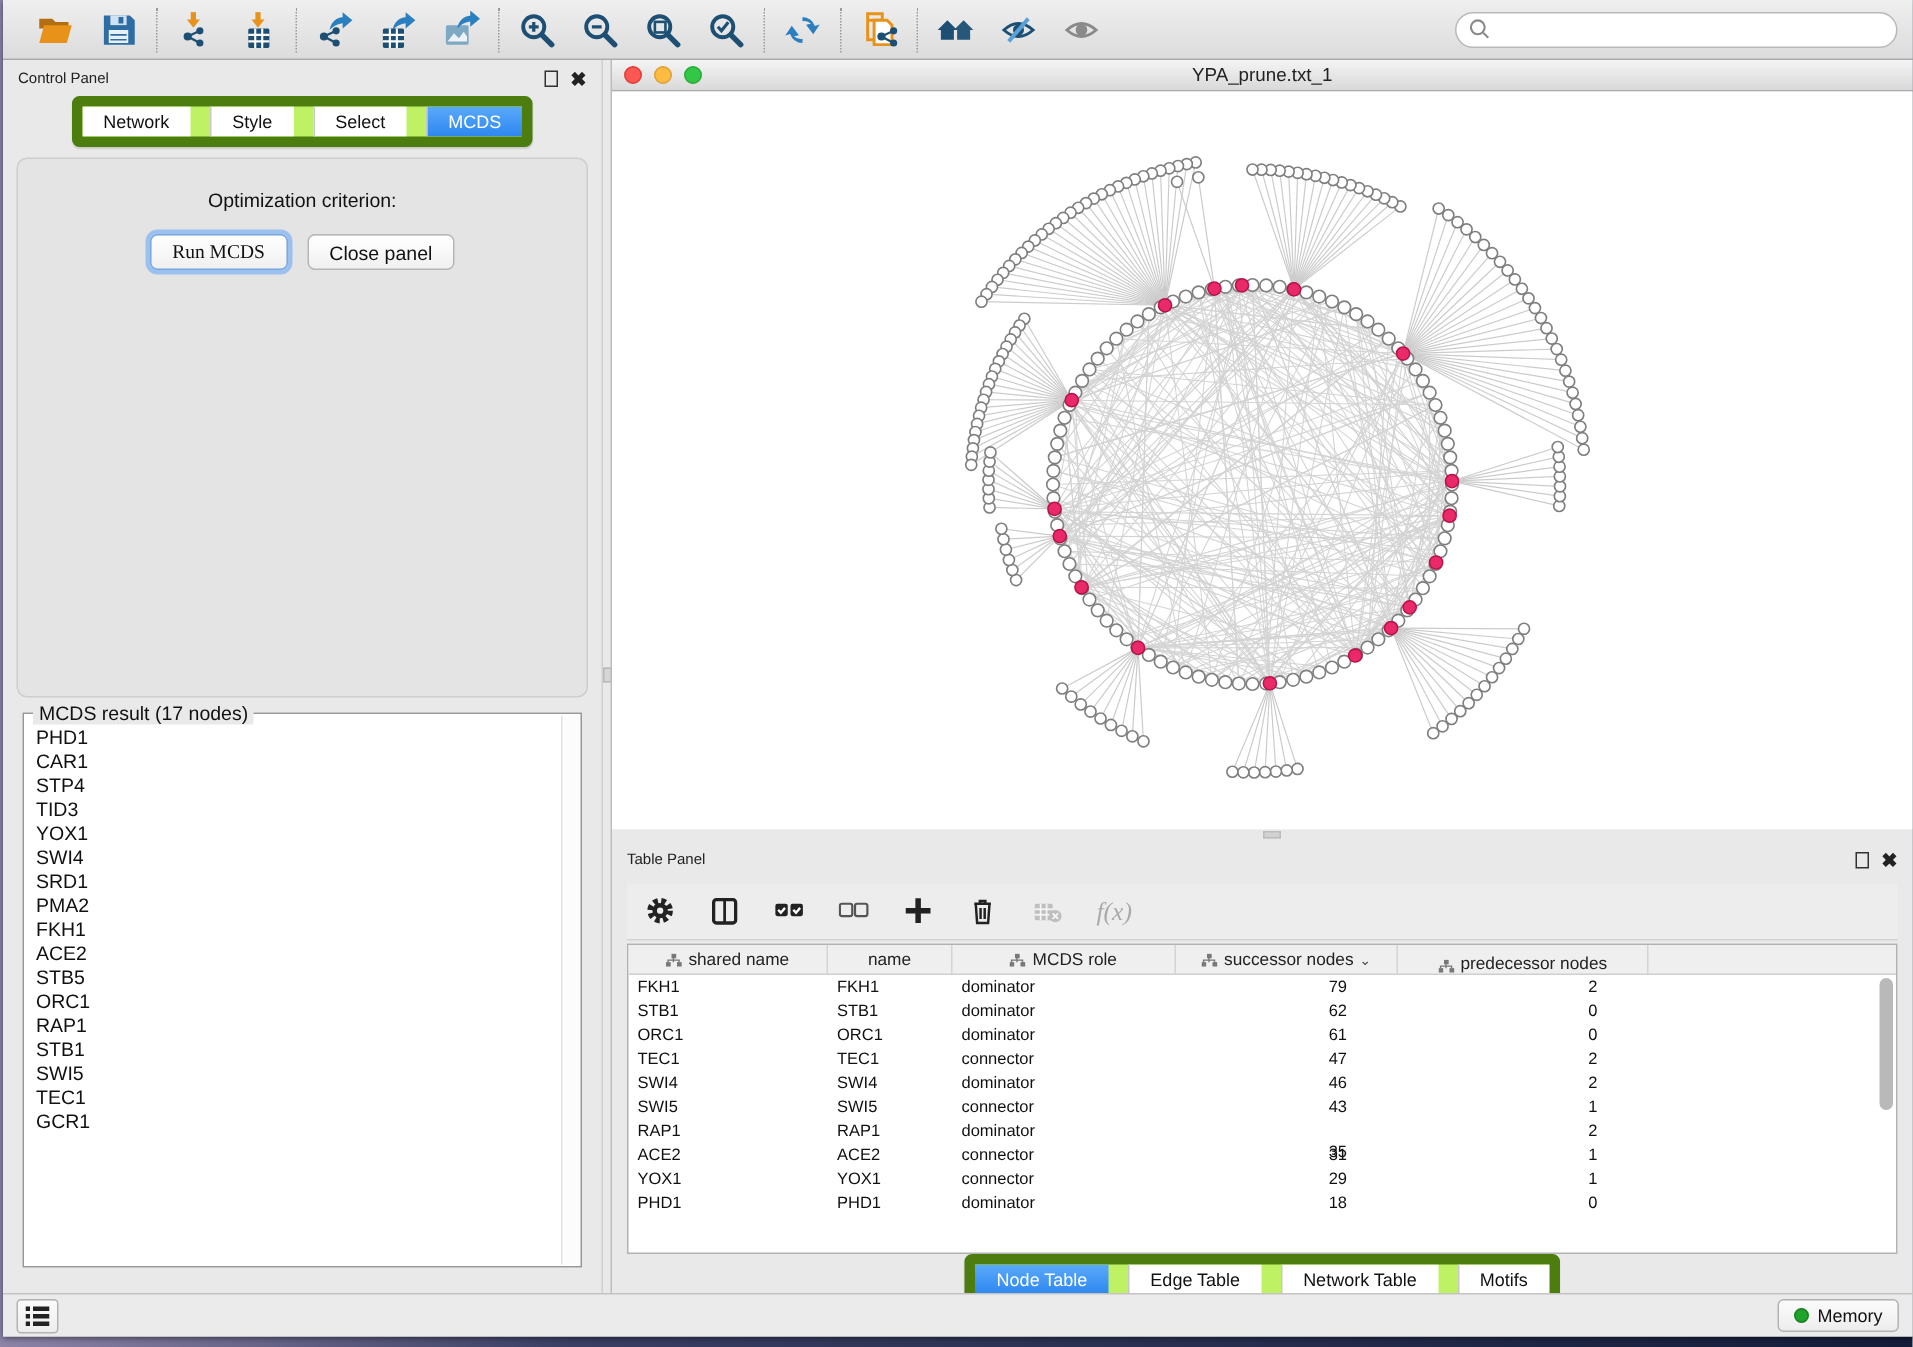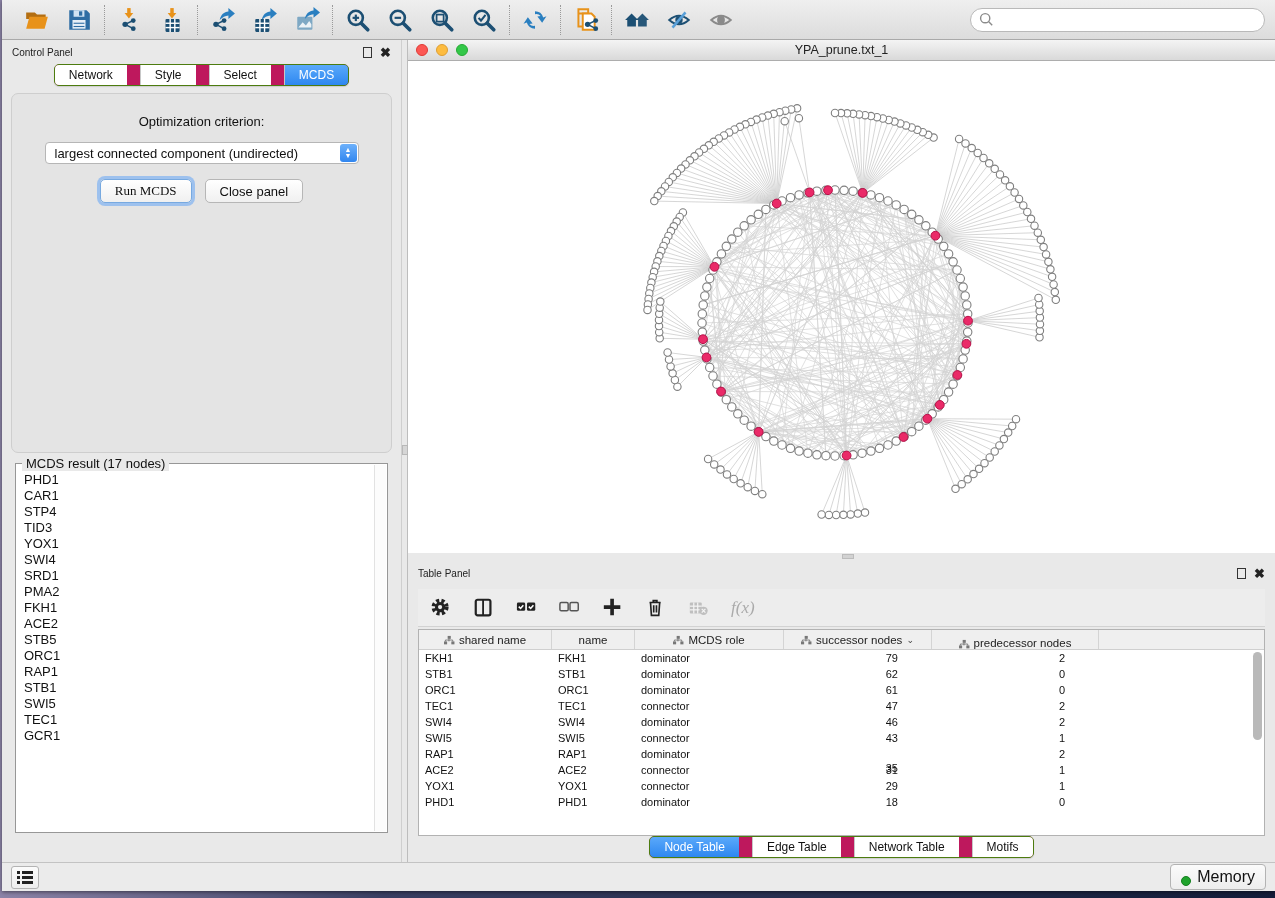--- a/index.html
+++ b/index.html
@@ -25,21 +25,21 @@
   .main { flex:1; display:flex; min-height:0; }
 
   
   .cpanel { width:399px; flex:0 0 399px; background:#e9e9e9; display:flex; flex-direction:column; }
   .panel-titlebar { height:24px; display:flex; align-items:center; padding:0 10px; }
   .panel-title { font-size:10px; color:#222; }
   .panel-wins { margin-left:auto; display:flex; gap:8px; align-items:center; }
   .win-float { width:9px; height:11px; border:1.5px solid #333; }
   .win-close { font-size:13px; font-weight:bold; color:#222; line-height:1; }
   .seg-tabs { display:flex; justify-content:center; }
-  .seg { display:flex; border:1px solid #4d7c0f; border-radius:5px; overflow:hidden; background:#be185d;
+  .seg { display:flex; border:7px solid #4d7c0f; border-radius:5px; overflow:hidden; background:#bef264;
          box-shadow:0 1px 1px rgba(0,0,0,.12);gap:13px; }
   .seg-tab { padding:3px 14px; font-size:12px; background:#fff; border-left:1px solid #c7c7c7; color:#111; }
   .seg-tab:first-child { border-left:none; }
   .seg-tab.sel { background:linear-gradient(#5aa9fa,#2e87f0); color:#fff; }
   .cpanel-content { margin:7px 9px 0 9px; background:#e4e4e4; border:1px solid #cecece;
                     border-radius:7px; height:360px; flex:0 0 auto; padding-top:20px; }
   .opt-label { text-align:center; font-size:13px; color:#111; }
   .select-row { display:flex; justify-content:center; margin-top:13px; }
   .mac-select { width:314px; height:22px; background:#fff; border:1px solid #b6b6b6; border-radius:4px;
                 display:flex; align-items:center; position:relative; font-size:13px; }
@@ -91,22 +91,22 @@
   .td { padding:0 6px; white-space:nowrap; overflow:hidden; }
   .td.num { text-align:right; padding-right:34px; }
   .tv-scroll { position:absolute; top:22px; right:2px; width:9px; height:88px; background:#b9b9b9; border-radius:5px; }
   .ttabs { height:26px; flex:0 0 26px; display:flex; justify-content:center; align-items:flex-start; }
 
   
   .statusbar { height:29px; flex:0 0 29px; background:#ebebeb; border-top:1px solid #c3c3c3;
                display:flex; align-items:center; padding:0 9px; }
   .sq-btn { width:28px; height:23px; border:1px solid #b3b3b3; background:linear-gradient(#fbfbfb,#ededed);
             border-radius:3px; display:flex; align-items:center; justify-content:center; }
-  .mem-btn { margin-left:auto; display:flex; align-items:flex-end; gap:6px; border:1px solid #b3b3b3;
-             background:linear-gradient(#fbfbfb,#ededed); border-radius:4px; padding:3px 10px; font-size:16px; }
+  .mem-btn { margin-left:auto; display:flex; align-items:center; gap:6px; border:1px solid #b3b3b3;
+             background:linear-gradient(#fbfbfb,#ededed); border-radius:4px; padding:3px 10px; font-size:12px; }
   .mem-dot { width:10px; height:10px; border-radius:50%; background:#1fa32c; border:1px solid #157f20; }
 </style>
 </head>
 <body>
 
 <div class="app">
 
   <div class="toolbar">
     <div id="tb-groups" style="display:flex;align-items:center;">
         <div class="tb-group">
@@ -323,29 +323,20 @@
           <div class="seg" id="cp-tabs">
             <div class="seg-tab">Network</div>
             <div class="seg-tab">Style</div>
             <div class="seg-tab">Select</div>
             <div class="seg-tab sel">MCDS</div>
           </div>
         </div>
 
       <div class="cpanel-content">
         <div class="opt-label">Optimization criterion:</div>
-        <div class="select-row">
-          <div class="mac-select">
-            <span class="val">largest connected component (undirected)</span>
-            <span class="stepper">
-                <span>▲</span>
-                <span>▼</span>
-              </span>
-          </div>
-        </div>
         <div class="btn-row">
           <button class="mac-btn focus">Run MCDS</button>
           <button class="mac-btn">Close panel</button>
         </div>
       </div>
 
       <div class="mcds-box">
         <span class="legend">MCDS result (17 nodes)</span>
         <div class="mcds-list" id="mcds-list">
             <div class="mcds-item">PHD1</div>

